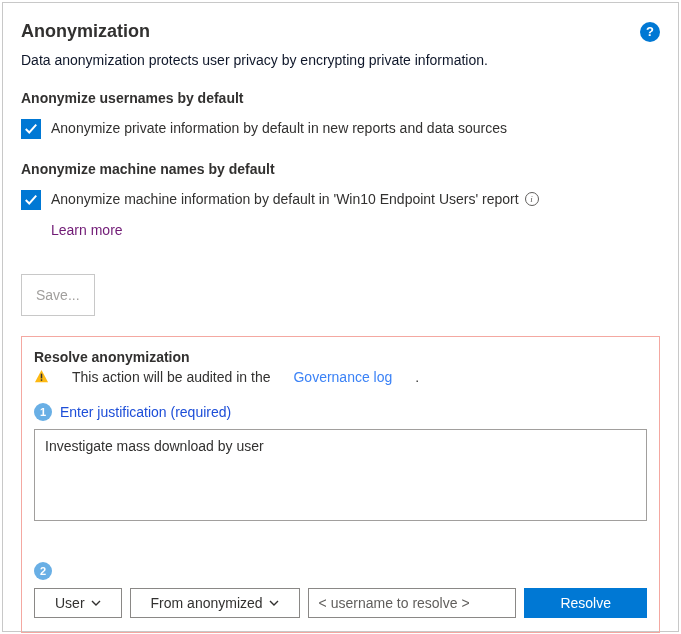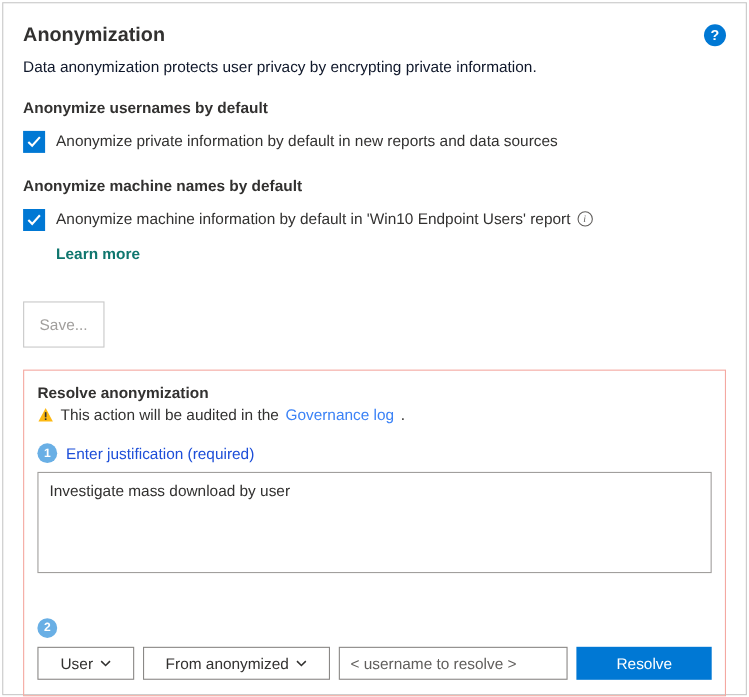--- a/index.html
+++ b/index.html
@@ -73,26 +73,25 @@
       border-radius: 50%;
       display: inline-flex;
       align-items: center; justify-content: center;
       font-size: 9px;
       color: #605e5c;
       cursor: pointer;
       font-style: italic;
       font-family: Georgia, serif;
     }
     .learn-more {
-      color: #0f766e;
+      color: #701a75;
       margin-left: 30px;
       cursor: pointer;
       margin-top: 4px;
       display: inline-block;
-      font-weight: bold;
     }
     .section-block { margin-bottom: 22px; }
     .save-btn {
       border: 1px solid #c8c8c8;
       background: #fff;
       color: #a19f9d;
       padding: 12px 14px;
       font-family: inherit;
       font-size: 14px;
       cursor: pointer;
@@ -102,22 +101,22 @@
       border: 1px solid #f4a8a1;
       padding: 12px 12px 14px 12px;
       margin-top: 20px;
     }
     .resolve-title {
       font-weight: 600;
       margin-bottom: 4px;
     }
     .audit-row {
       display: flex;
-      align-items: flex-end;
-      gap: 6px;
+      align-items: flex-start;
+      gap: 23px;
       margin-bottom: 18px;
       flex-wrap: wrap;
     }
     .warn-icon {
       color: #f2c811;
     }
     .warn-icon svg { width: 15px; height: 15px; display:block;}
     .audit-text { color: #323130; }
     .link { color: #3b82f6; cursor: pointer; }
     .step-row {

